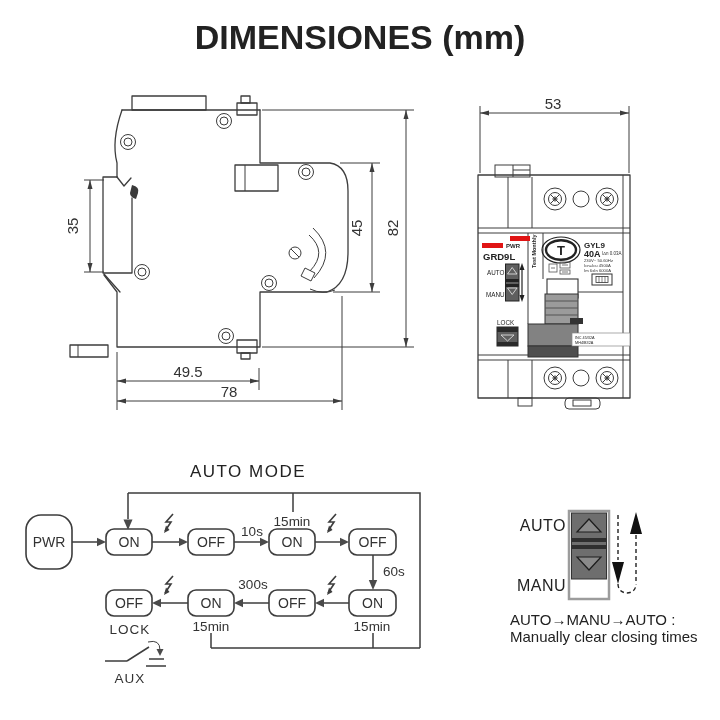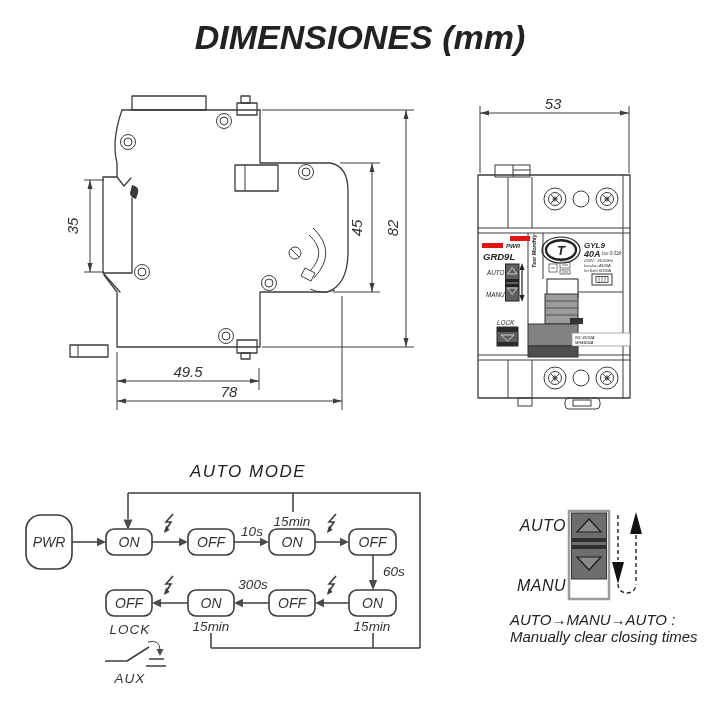--- a/index.html
+++ b/index.html
@@ -1,17 +1,17 @@
 <!DOCTYPE html>
 <html><head>
 <meta charset="utf-8">
 <style>
   html,body{margin:0;padding:0;background:#fff;}
   #canvas{position:relative;width:720px;height:720px;background:#fff;
-          font-family:"Liberation Sans",sans-serif;font-style:italic;}
+          font-family:"Liberation Sans",sans-serif;}
   svg text{font-family:"Liberation Sans",sans-serif;fill:#222;}
   .ln{stroke:#3d3d3d;fill:none;stroke-width:1.3;stroke-linecap:round;stroke-linejoin:round;}
   .lt{stroke:#3d3d3d;fill:none;stroke-width:1;}
   .dim{stroke:#3d3d3d;fill:none;stroke-width:1;}
   .ah{fill:#3d3d3d;stroke:none;}
   .fln{stroke:#3d3d3d;fill:none;stroke-width:1.5;}
   .fah{fill:#4a4a4a;stroke:none;}
   .node{stroke:#3d3d3d;fill:#fff;stroke-width:1.6;}
   .dimtxt{font-size:15px;fill:#333;}
   .flowtxt{font-size:13.5px;fill:#333;}

